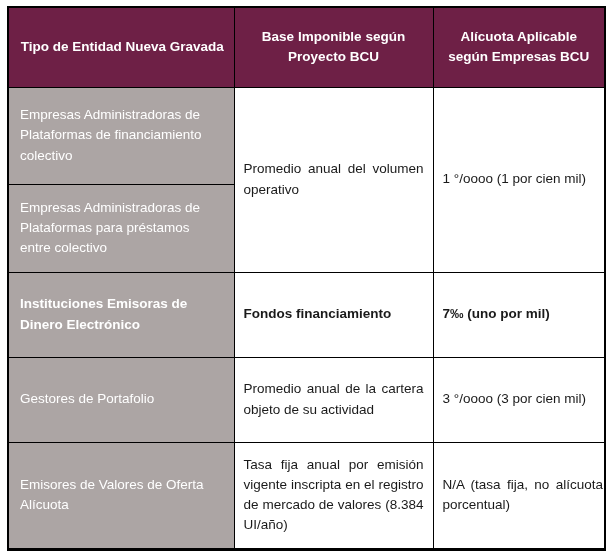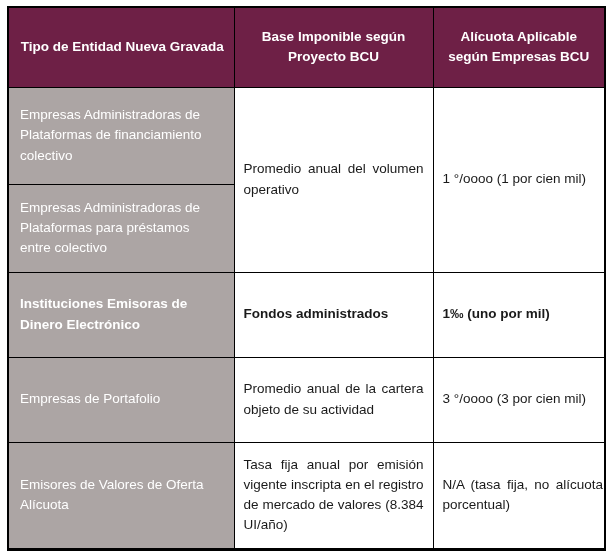--- a/index.html
+++ b/index.html
@@ -93,25 +93,25 @@
       <tr class="row-0">
         <td class="entity-cell">Empresas Administradoras de Plataformas de financiamiento colectivo</td>
         <td class="base-cell" rowspan="2">Promedio anual del volumen operativo</td>
         <td class="rate-cell" rowspan="2">1 °/oooo (1 por cien mil)</td>
       </tr>
       <tr class="row-1">
         <td class="entity-cell">Empresas Administradoras de Plataformas para préstamos entre colectivo</td>
       </tr>
       <tr class="row-2">
         <td class="entity-cell">Instituciones Emisoras de Dinero Electrónico</td>
-        <td class="base-cell">Fondos administrados</td>
-        <td class="rate-cell">1‰ (uno por mil)</td>
+        <td class="base-cell">Fondos financiamiento</td>
+        <td class="rate-cell">7‰ (uno por mil)</td>
       </tr>
       <tr class="row-3">
-        <td class="entity-cell">Empresas de Portafolio</td>
+        <td class="entity-cell">Gestores de Portafolio</td>
         <td class="base-cell">Promedio anual de la cartera objeto de su actividad</td>
         <td class="rate-cell">3 °/oooo (3 por cien mil)</td>
       </tr>
       <tr class="row-4">
         <td class="entity-cell">Emisores de Valores de Oferta Alícuota</td>
         <td class="base-cell">Tasa fija anual por emisión vigente inscripta en el registro de mercado de valores (8.384 UI/año)</td>
         <td class="rate-cell">N/A (tasa fija, no alícuota porcentual)</td>
       </tr>
     </tbody>
   </table>

